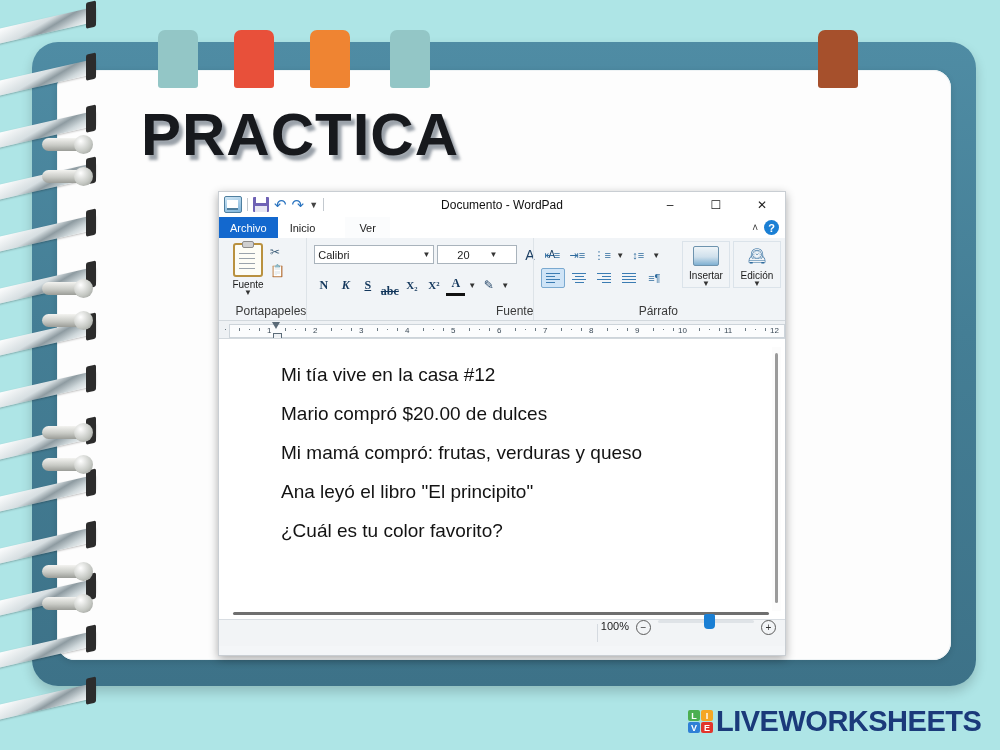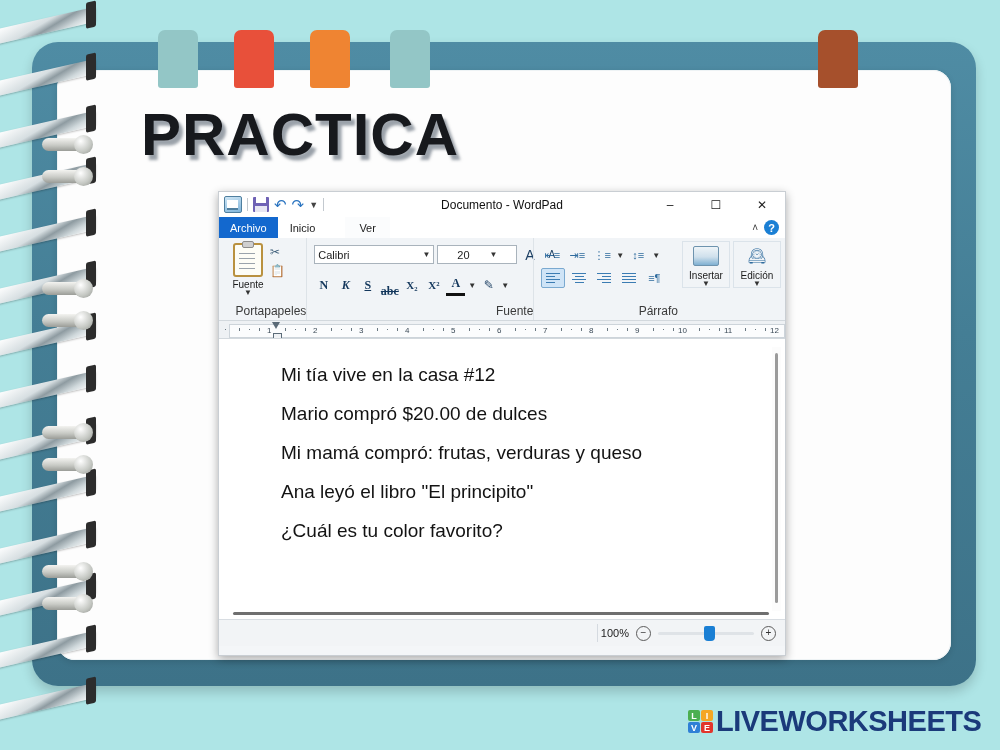--- a/index.html
+++ b/index.html
@@ -142,21 +142,21 @@
   #indent-marker::after{content:"";position:absolute;top:11px;left:1px;width:7px;height:5px;border:1px solid #5b6b78;background:#eef1f4;}
   
   #doc-area{height:280px;background:#ffffff;position:relative;overflow:hidden;}
   #doc-text{padding:16px 0 0 62px;}
   .docline{font-family:"Liberation Sans", sans-serif;font-size:19px;color:#131313;line-height:39px;white-space:nowrap;}
   #doc-vscroll{position:absolute;right:4px;top:8px;width:9px;bottom:8px;background:#fcfcfc;}
   #doc-vthumb{position:absolute;left:3px;top:6px;width:3px;height:250px;background:#9b9b9b;border-radius:2px;}
   #doc-hscroll{position:absolute;left:14px;right:16px;bottom:2px;height:9px;background:#ffffff;}
   #doc-hthumb{position:absolute;left:0;top:4px;right:0;height:3px;background:#6f6f6f;border-radius:2px;}
   
-  #statusbar{height:26px;background:#f2f4f6;border-top:1px solid #d8dde2;display:flex;align-items:center;
+  #statusbar{height:26px;background:#f2f4f6;border-top:1px solid #d8dde2;display:flex;
     justify-content:flex-end;gap:7px;padding-right:9px;position:relative;}
   #status-sep{position:absolute;left:378px;top:4px;width:1px;height:18px;background:#d5dae0;}
   #zoom-level{font-size:11px;color:#1b1b1b;}
   .zbtn{width:13px;height:13px;border-radius:50%;border:1px solid #5b5b5b;color:#333;font-size:10px;
     display:flex;align-items:center;justify-content:center;line-height:1;}
   #zoom-track{width:96px;height:3px;background:#dfe3e7;border-radius:2px;position:relative;}
   #zoom-thumb{position:absolute;left:46px;top:-6px;width:11px;height:15px;background:#1a7fd4;border-radius:2px 2px 4px 4px;}
   #resize-grip{position:absolute;right:2px;bottom:1px;width:10px;height:10px;opacity:.5;}
   
   #lw-logo{position:absolute;left:688px;top:707px;display:flex;align-items:center;}

